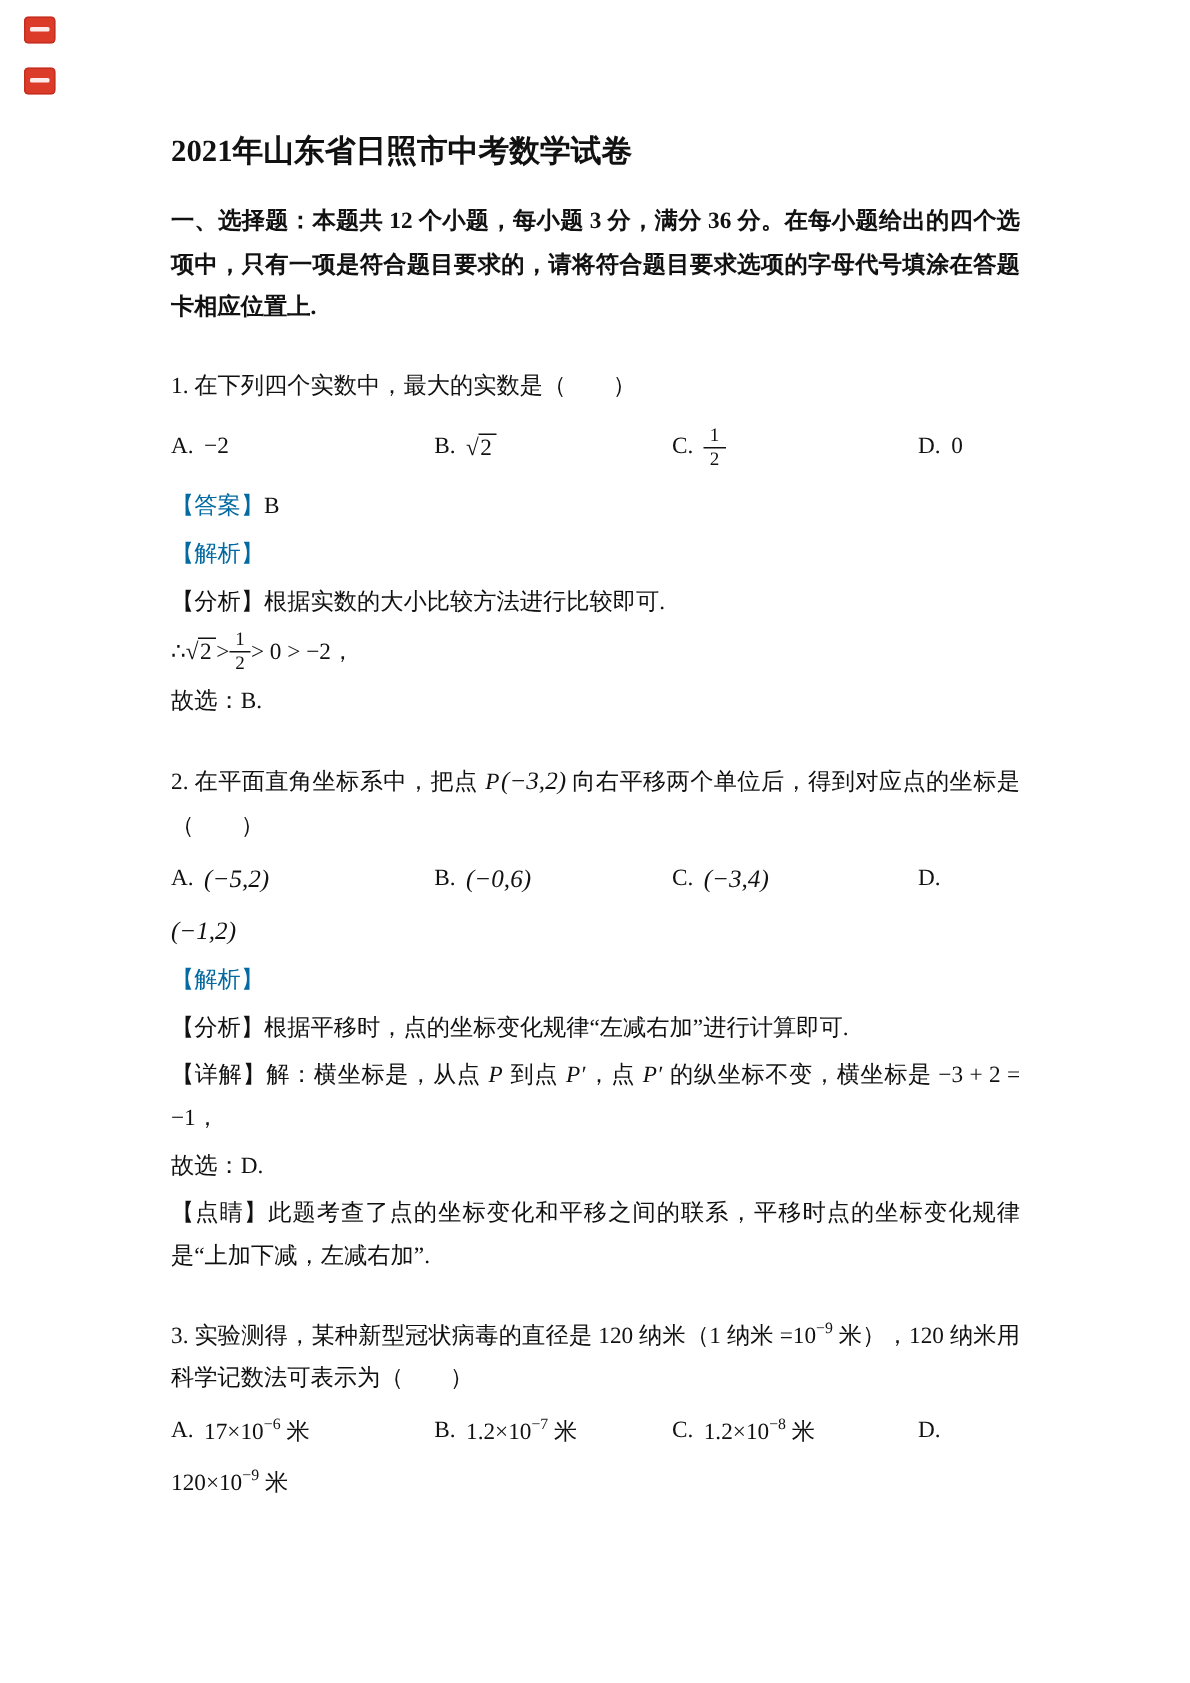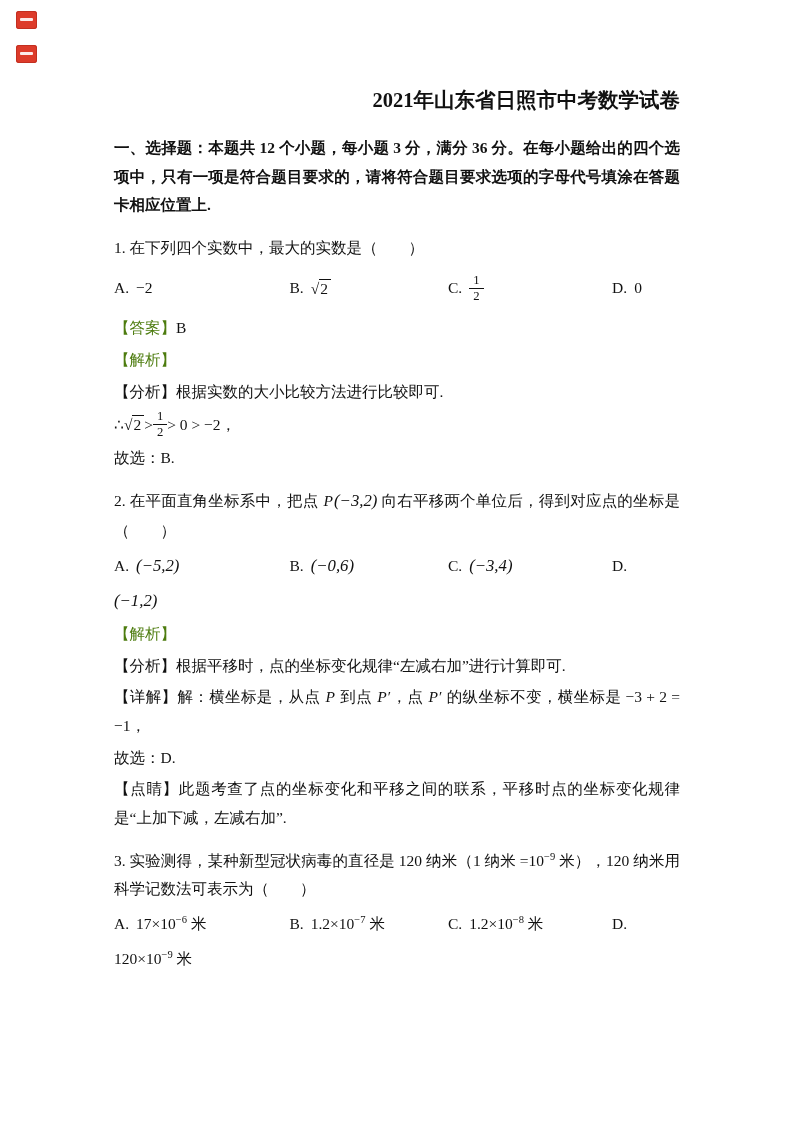--- a/index.html
+++ b/index.html
@@ -5,25 +5,25 @@
   html,body{margin:0;padding:0;}
   body{
     width:793px;height:1122px;overflow:hidden;background:#ffffff;position:relative;
     font-family:"Liberation Serif","DejaVu Serif",serif;color:#111;font-size:15.5px;
   }
   .stamp{position:absolute;width:21px;height:18px;border-radius:3px;background:#dd3b2a;box-shadow:0 0 0 1px #c22f20 inset;}
   .stamp::after{content:"";position:absolute;left:4px;top:7px;right:4px;height:3px;background:#ffffff;opacity:.9;border-radius:1px;}
   .stamp-1{left:16px;top:11px;}
   .stamp-2{left:16px;top:45px;}
   .page{position:absolute;left:114px;top:86px;width:566px;}
-  .title{font-size:20.5px;font-weight:700;text-align:right;margin:0 0 20px 0;}
+  .title{font-size:20.5px;font-weight:700;text-align:left;margin:0 0 20px 0;}
   .para{margin:3px 0;line-height:1.85;text-align:justify;}
   .bold{font-weight:700;}
-  .blue{color:#4d7c0f;}
-  .gap-q{margin-top:14px;}
+  .blue{color:#0369a1;}
+  .gap-q{margin-top:24px;}
   .opts{display:flex;align-items:center;margin:10px 0;}
   .opt{display:flex;align-items:center;gap:7px;}
   .opt-a{width:31%;}
   .opt-b{width:28%;}
   .opt-c{width:29%;}
   .opt-d{flex:1;}
   .sqrt{white-space:nowrap;display:inline-block;}
   .sqsym{display:inline-block;}
   .radicand{display:inline-block;border-top:1.4px solid #111;padding:0 3px 0 1px;line-height:1.15;}
   .frac{display:inline-flex;flex-direction:column;vertical-align:middle;text-align:center;font-size:0.82em;line-height:1.2;}

